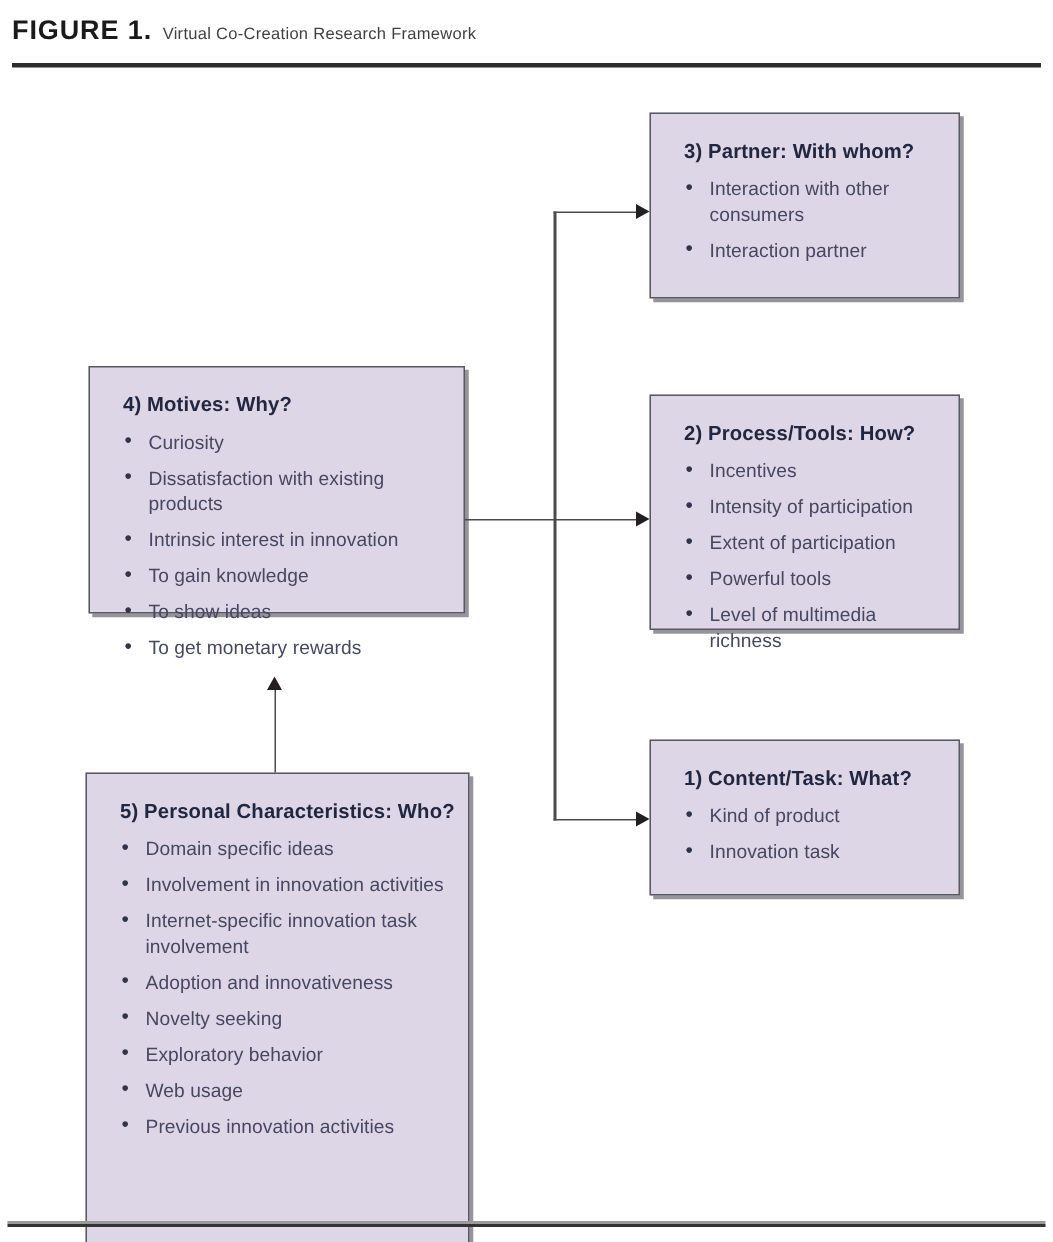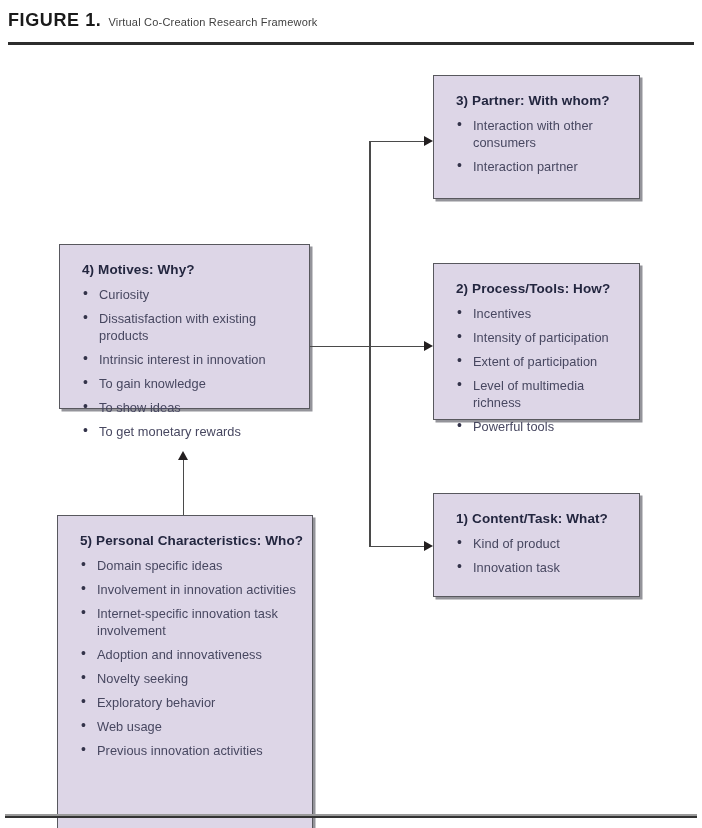--- a/index.html
+++ b/index.html
@@ -101,22 +101,22 @@
         <li>Interaction partner</li>
       </ul>
   </div>
 
   <div class="fbox" id="box-process">
     <div class="box-heading">2) Process/Tools: How?</div>
     <ul>
         <li>Incentives</li>
         <li>Intensity of participation</li>
         <li>Extent of participation</li>
+        <li>Powerful tools</li>
         <li>Level of multimedia richness</li>
-        <li>Powerful tools</li>
       </ul>
   </div>
 
   <div class="fbox" id="box-content">
     <div class="box-heading">1) Content/Task: What?</div>
     <ul>
         <li>Kind of product</li>
         <li>Innovation task</li>
       </ul>
   </div>

